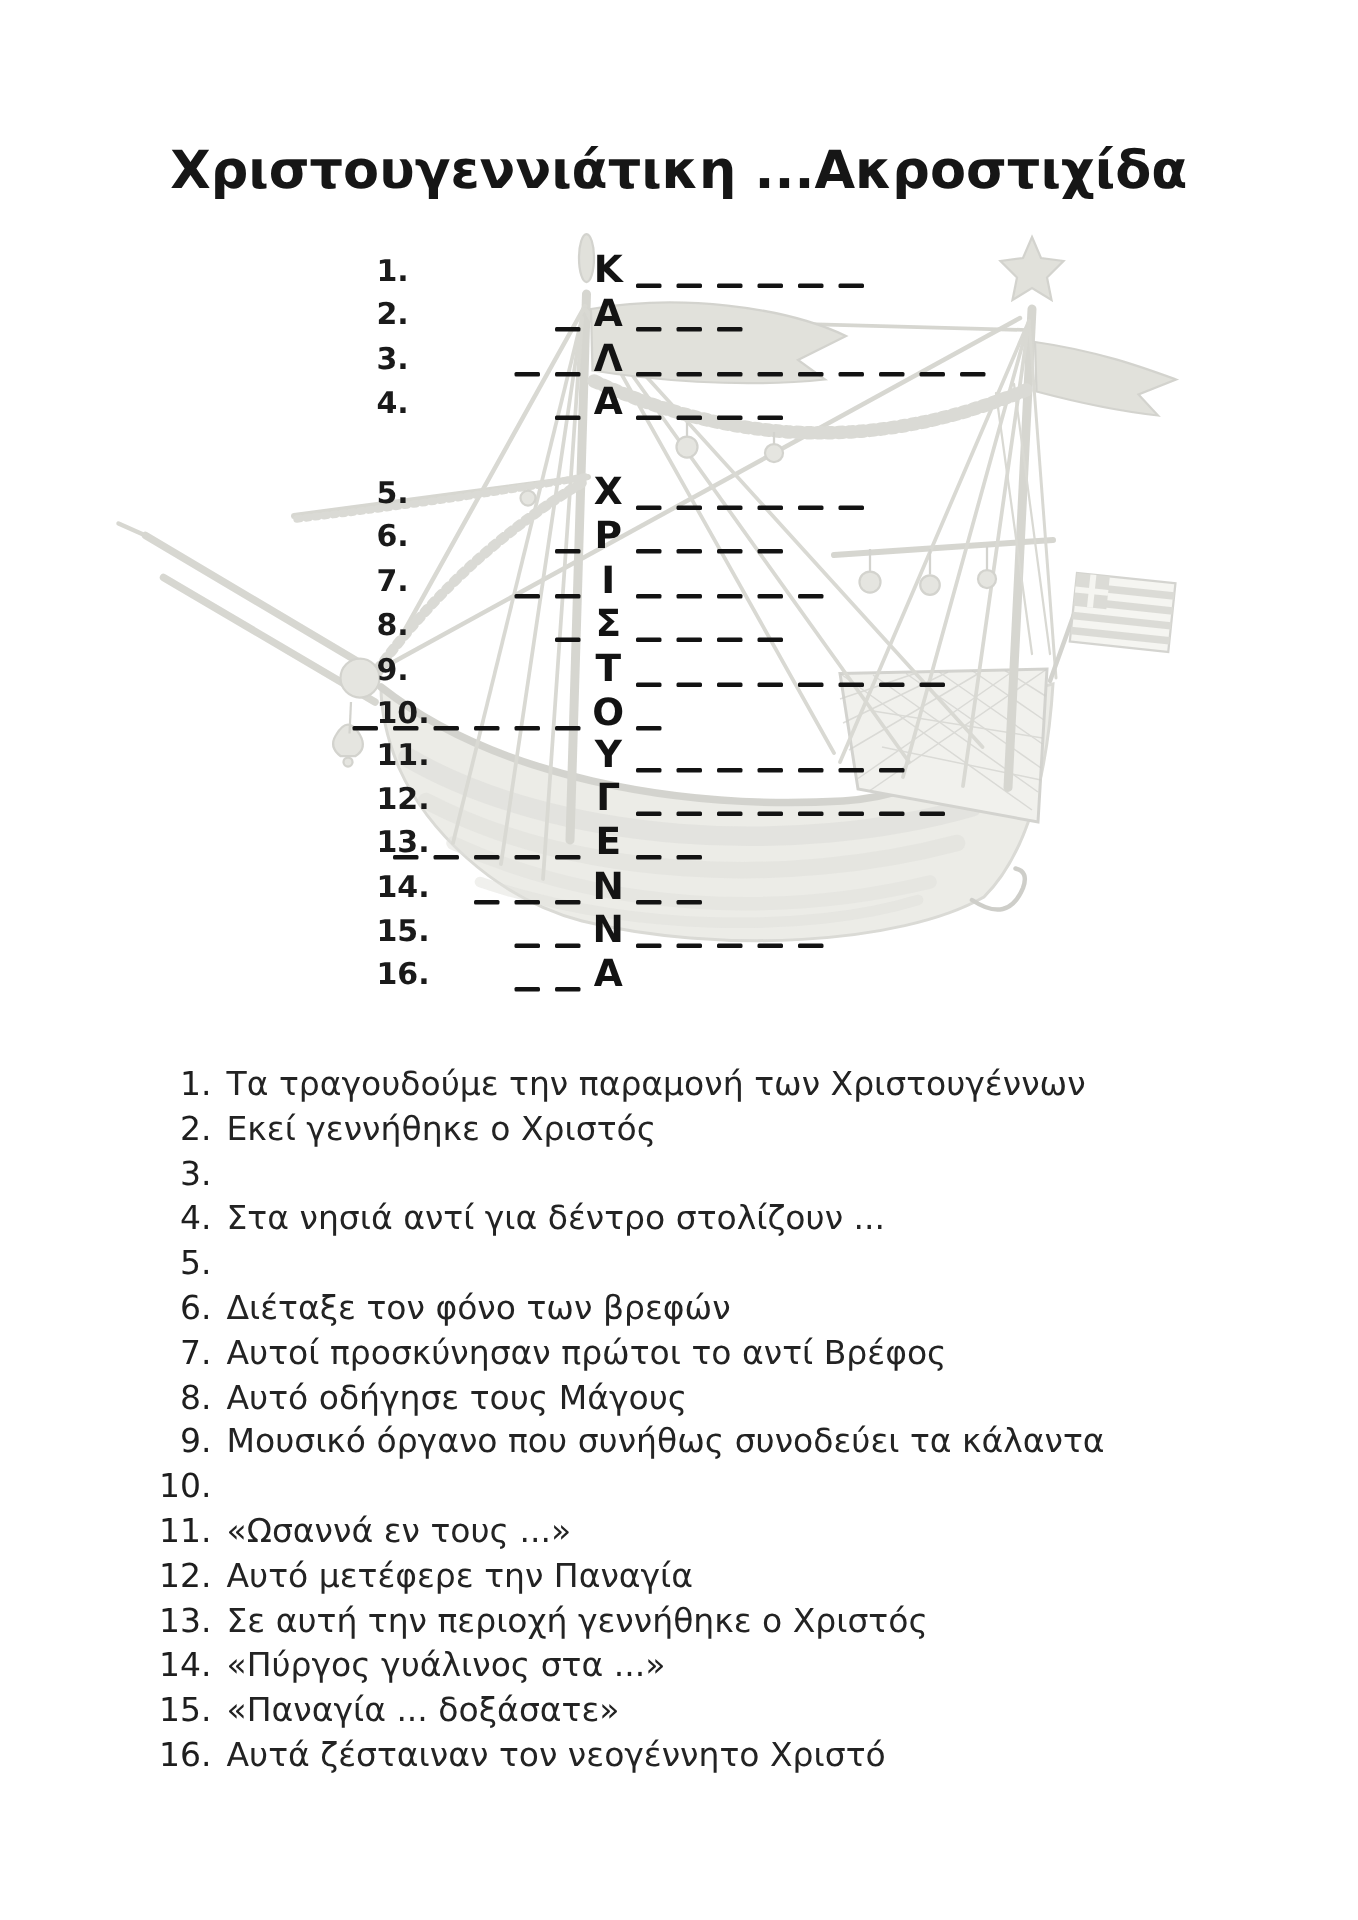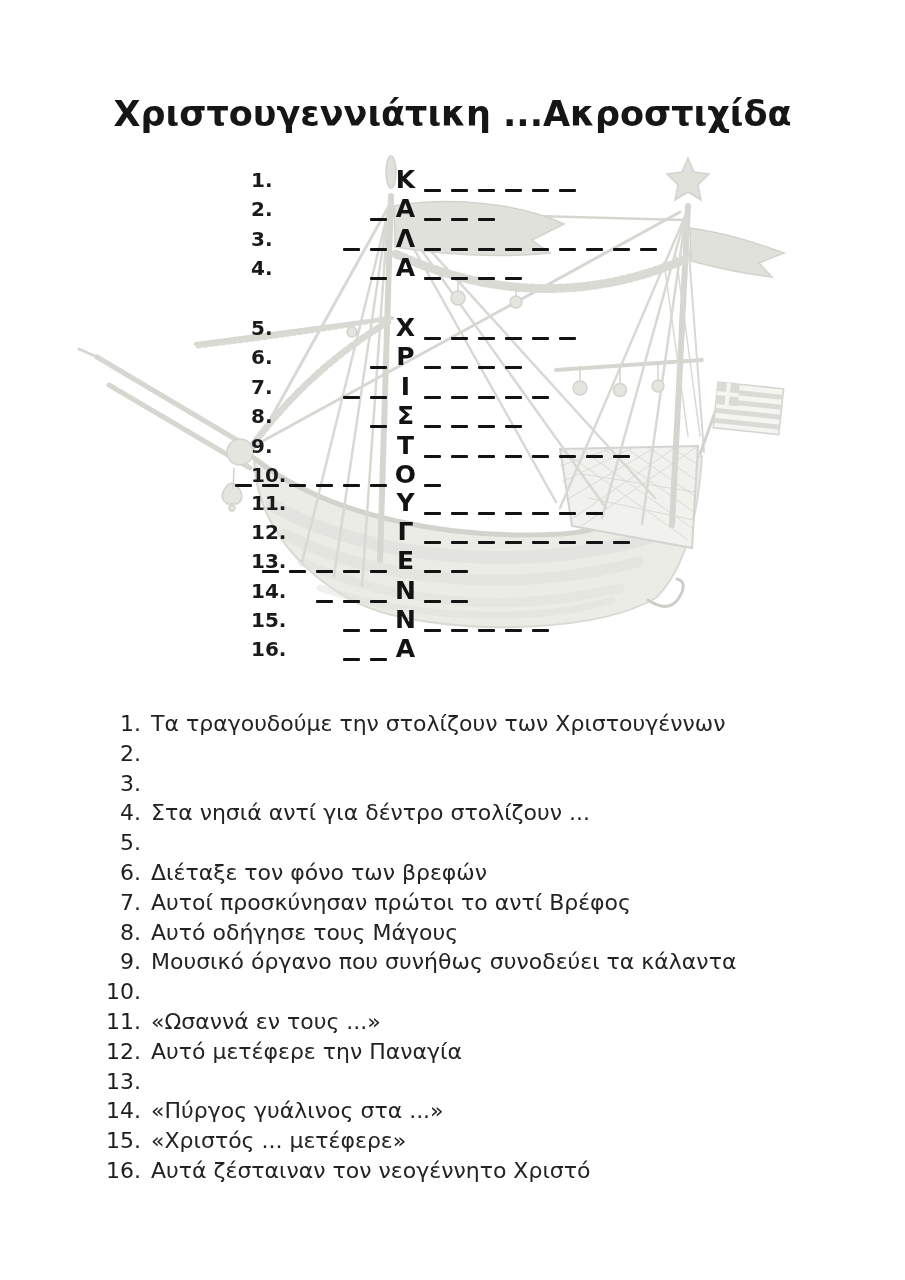--- a/index.html
+++ b/index.html
@@ -560,24 +560,25 @@
         </div>
         <div class="acr-cell">
           <span class="acr-letter">Α</span>
         </div>
       </div>
     </div>
 
   <div class="clues" id="clues">
       <div class="clue-row">
         <div class="clue-num">1.</div>
-        <div class="clue-text">Τα τραγουδούμε την στολίζουν των Χριστουγέννων</div>
+        <div class="clue-text">Τα τραγουδούμε την παραμονή των Χριστουγέννων</div>
       </div>
       <div class="clue-row">
         <div class="clue-num">2.</div>
+        <div class="clue-text">Εκεί γεννήθηκε ο Χριστός</div>
       </div>
       <div class="clue-row">
         <div class="clue-num">3.</div>
       </div>
       <div class="clue-row">
         <div class="clue-num">4.</div>
         <div class="clue-text">Στα νησιά αντί για δέντρο στολίζουν ...</div>
       </div>
       <div class="clue-row">
         <div class="clue-num">5.</div>
@@ -604,28 +605,29 @@
       <div class="clue-row">
         <div class="clue-num">11.</div>
         <div class="clue-text">«Ωσαννά εν τους ...»</div>
       </div>
       <div class="clue-row">
         <div class="clue-num">12.</div>
         <div class="clue-text">Αυτό μετέφερε την Παναγία</div>
       </div>
       <div class="clue-row">
         <div class="clue-num">13.</div>
+        <div class="clue-text">Σε αυτή την περιοχή γεννήθηκε ο Χριστός</div>
       </div>
       <div class="clue-row">
         <div class="clue-num">14.</div>
         <div class="clue-text">«Πύργος γυάλινος στα ...»</div>
       </div>
       <div class="clue-row">
         <div class="clue-num">15.</div>
-        <div class="clue-text">«Χριστός ... μετέφερε»</div>
+        <div class="clue-text">«Παναγία ... δοξάσατε»</div>
       </div>
       <div class="clue-row">
         <div class="clue-num">16.</div>
         <div class="clue-text">Αυτά ζέσταιναν τον νεογέννητο Χριστό</div>
       </div>
     </div>
 
 </div>
 
 </body></html>

